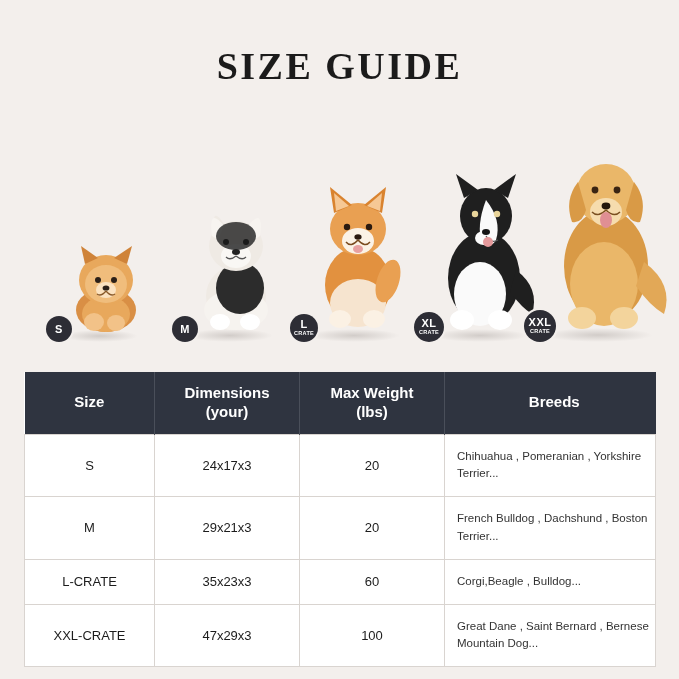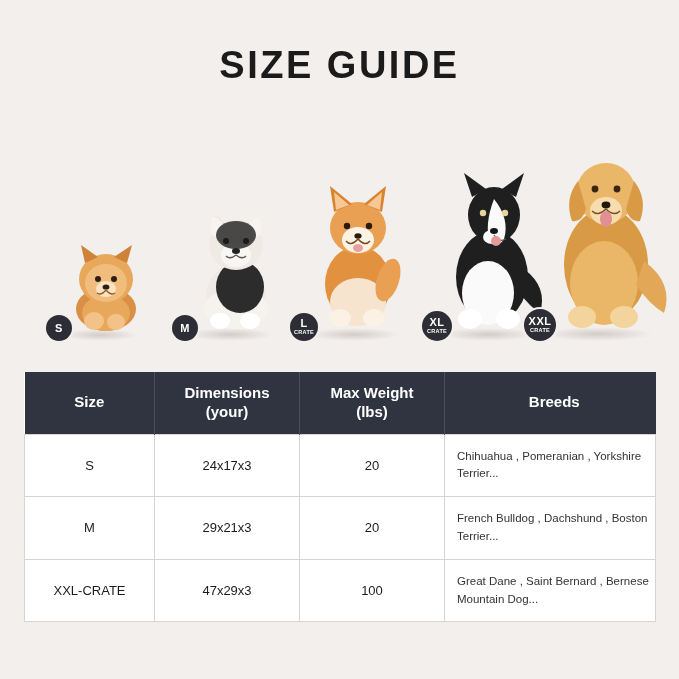--- a/index.html
+++ b/index.html
@@ -15,21 +15,21 @@
     width: 679px; height: 679px;
     background: #f3efec;
   }
   .title {
     text-align: center;
     font-size: 38px;
     letter-spacing: 2.5px;
     font-weight: bold;
     color: #1b1b1b;
     padding-top: 44px;
-    font-family: Liberation Sans, sans-serif;
+    font-family: Liberation Serif, serif;
   }
   
   .dogs {
     position: relative;
     height: 240px;
     margin: 14px 24px 0 24px;
   }
   .dog {
     position: absolute;
     bottom: 0;
@@ -185,21 +185,21 @@
         <path d="M60 67 q-7 8 -12 2" stroke="#7a4a1e" stroke-width="1.5" fill="none"></path>
         <path d="M60 67 q7 8 12 2" stroke="#7a4a1e" stroke-width="1.5" fill="none"></path>
         <ellipse cx="60" cy="76" rx="5" ry="4" fill="#e8a0a0"></ellipse>
       </svg>
       <div class="badge" style="width:28px;height:28px;">
         <span class="b1">L</span>
         <span class="b2">CRATE</span>
       </div>
     </div>
 
-    <div class="dog" style="left:398px; width:128px; height:178px;">
+    <div class="dog" style="left:390px; width:128px; height:178px;">
       <div class="shadow" style="width:96px;height:13px;left:66px;"></div>
       <svg width="128" height="178" viewBox="0 0 128 178" style="position:absolute;bottom:4px;left:8px;">
         <ellipse cx="62" cy="118" rx="36" ry="46" fill="#1f1f1f"></ellipse>
         <ellipse cx="58" cy="134" rx="26" ry="32" fill="#fafafa"></ellipse>
         <ellipse cx="40" cy="160" rx="12" ry="10" fill="#ffffff"></ellipse>
         <ellipse cx="78" cy="160" rx="12" ry="10" fill="#ffffff"></ellipse>
         <path d="M94 110 q24 18 16 44 q-10 -6 -22 -22 Z" fill="#1f1f1f"></path>
         <ellipse cx="64" cy="56" rx="26" ry="28" fill="#1f1f1f"></ellipse>
         <path d="M64 40 q-10 26 -4 44 q10 4 14 -4 q6 -20 -10 -40 Z" fill="#fafafa"></path>
         <path d="M42 38 L34 14 L56 30 Z" fill="#1f1f1f"></path>
@@ -277,20 +277,26 @@
           <td>20</td>
           <td class="breeds">Chihuahua , Pomeranian , Yorkshire Terrier...</td>
         </tr>
         <tr>
           <td>M</td>
           <td>29x21x3</td>
           <td>20</td>
           <td class="breeds">French Bulldog , Dachshund , Boston Terrier...</td>
         </tr>
         <tr>
+          <td>L-CRATE</td>
+          <td>35x23x3</td>
+          <td>60</td>
+          <td class="breeds">Corgi,Beagle , Bulldog...</td>
+        </tr>
+        <tr>
           <td>XXL-CRATE</td>
           <td>47x29x3</td>
           <td>100</td>
           <td class="breeds">Great Dane , Saint Bernard , Bernese Mountain Dog...</td>
         </tr>
       </tbody>
     </table>
   </div>
 
 

